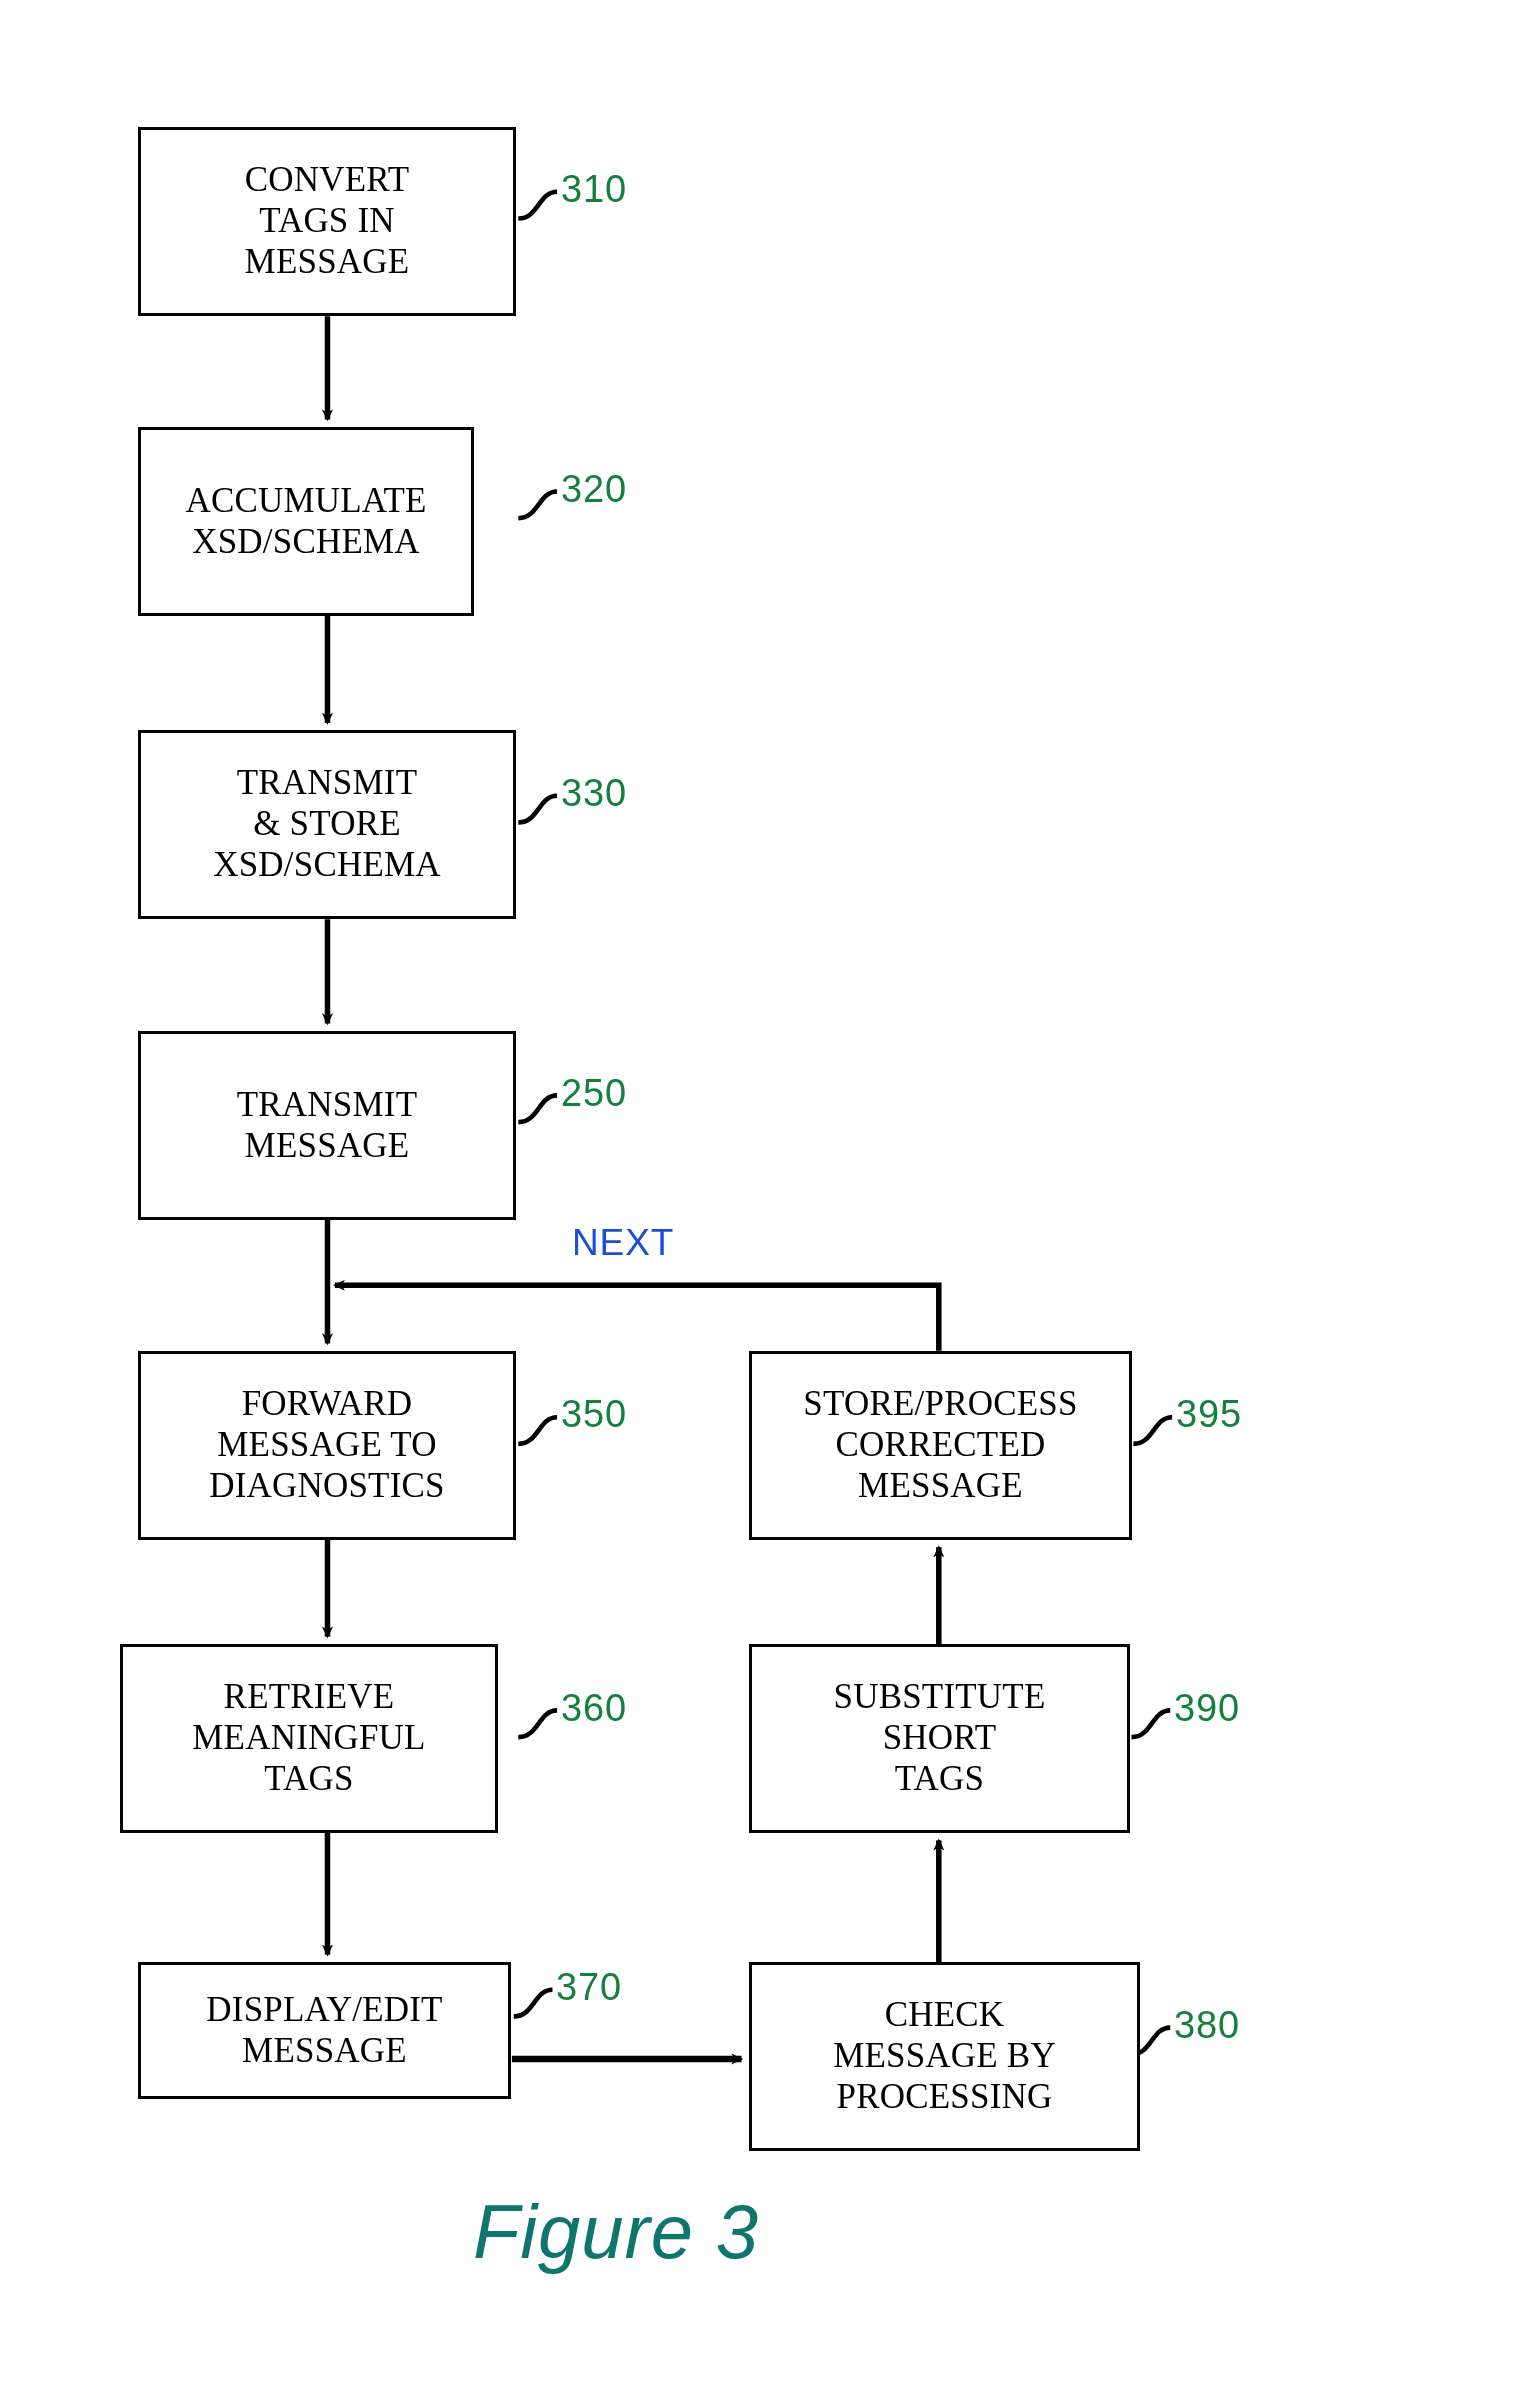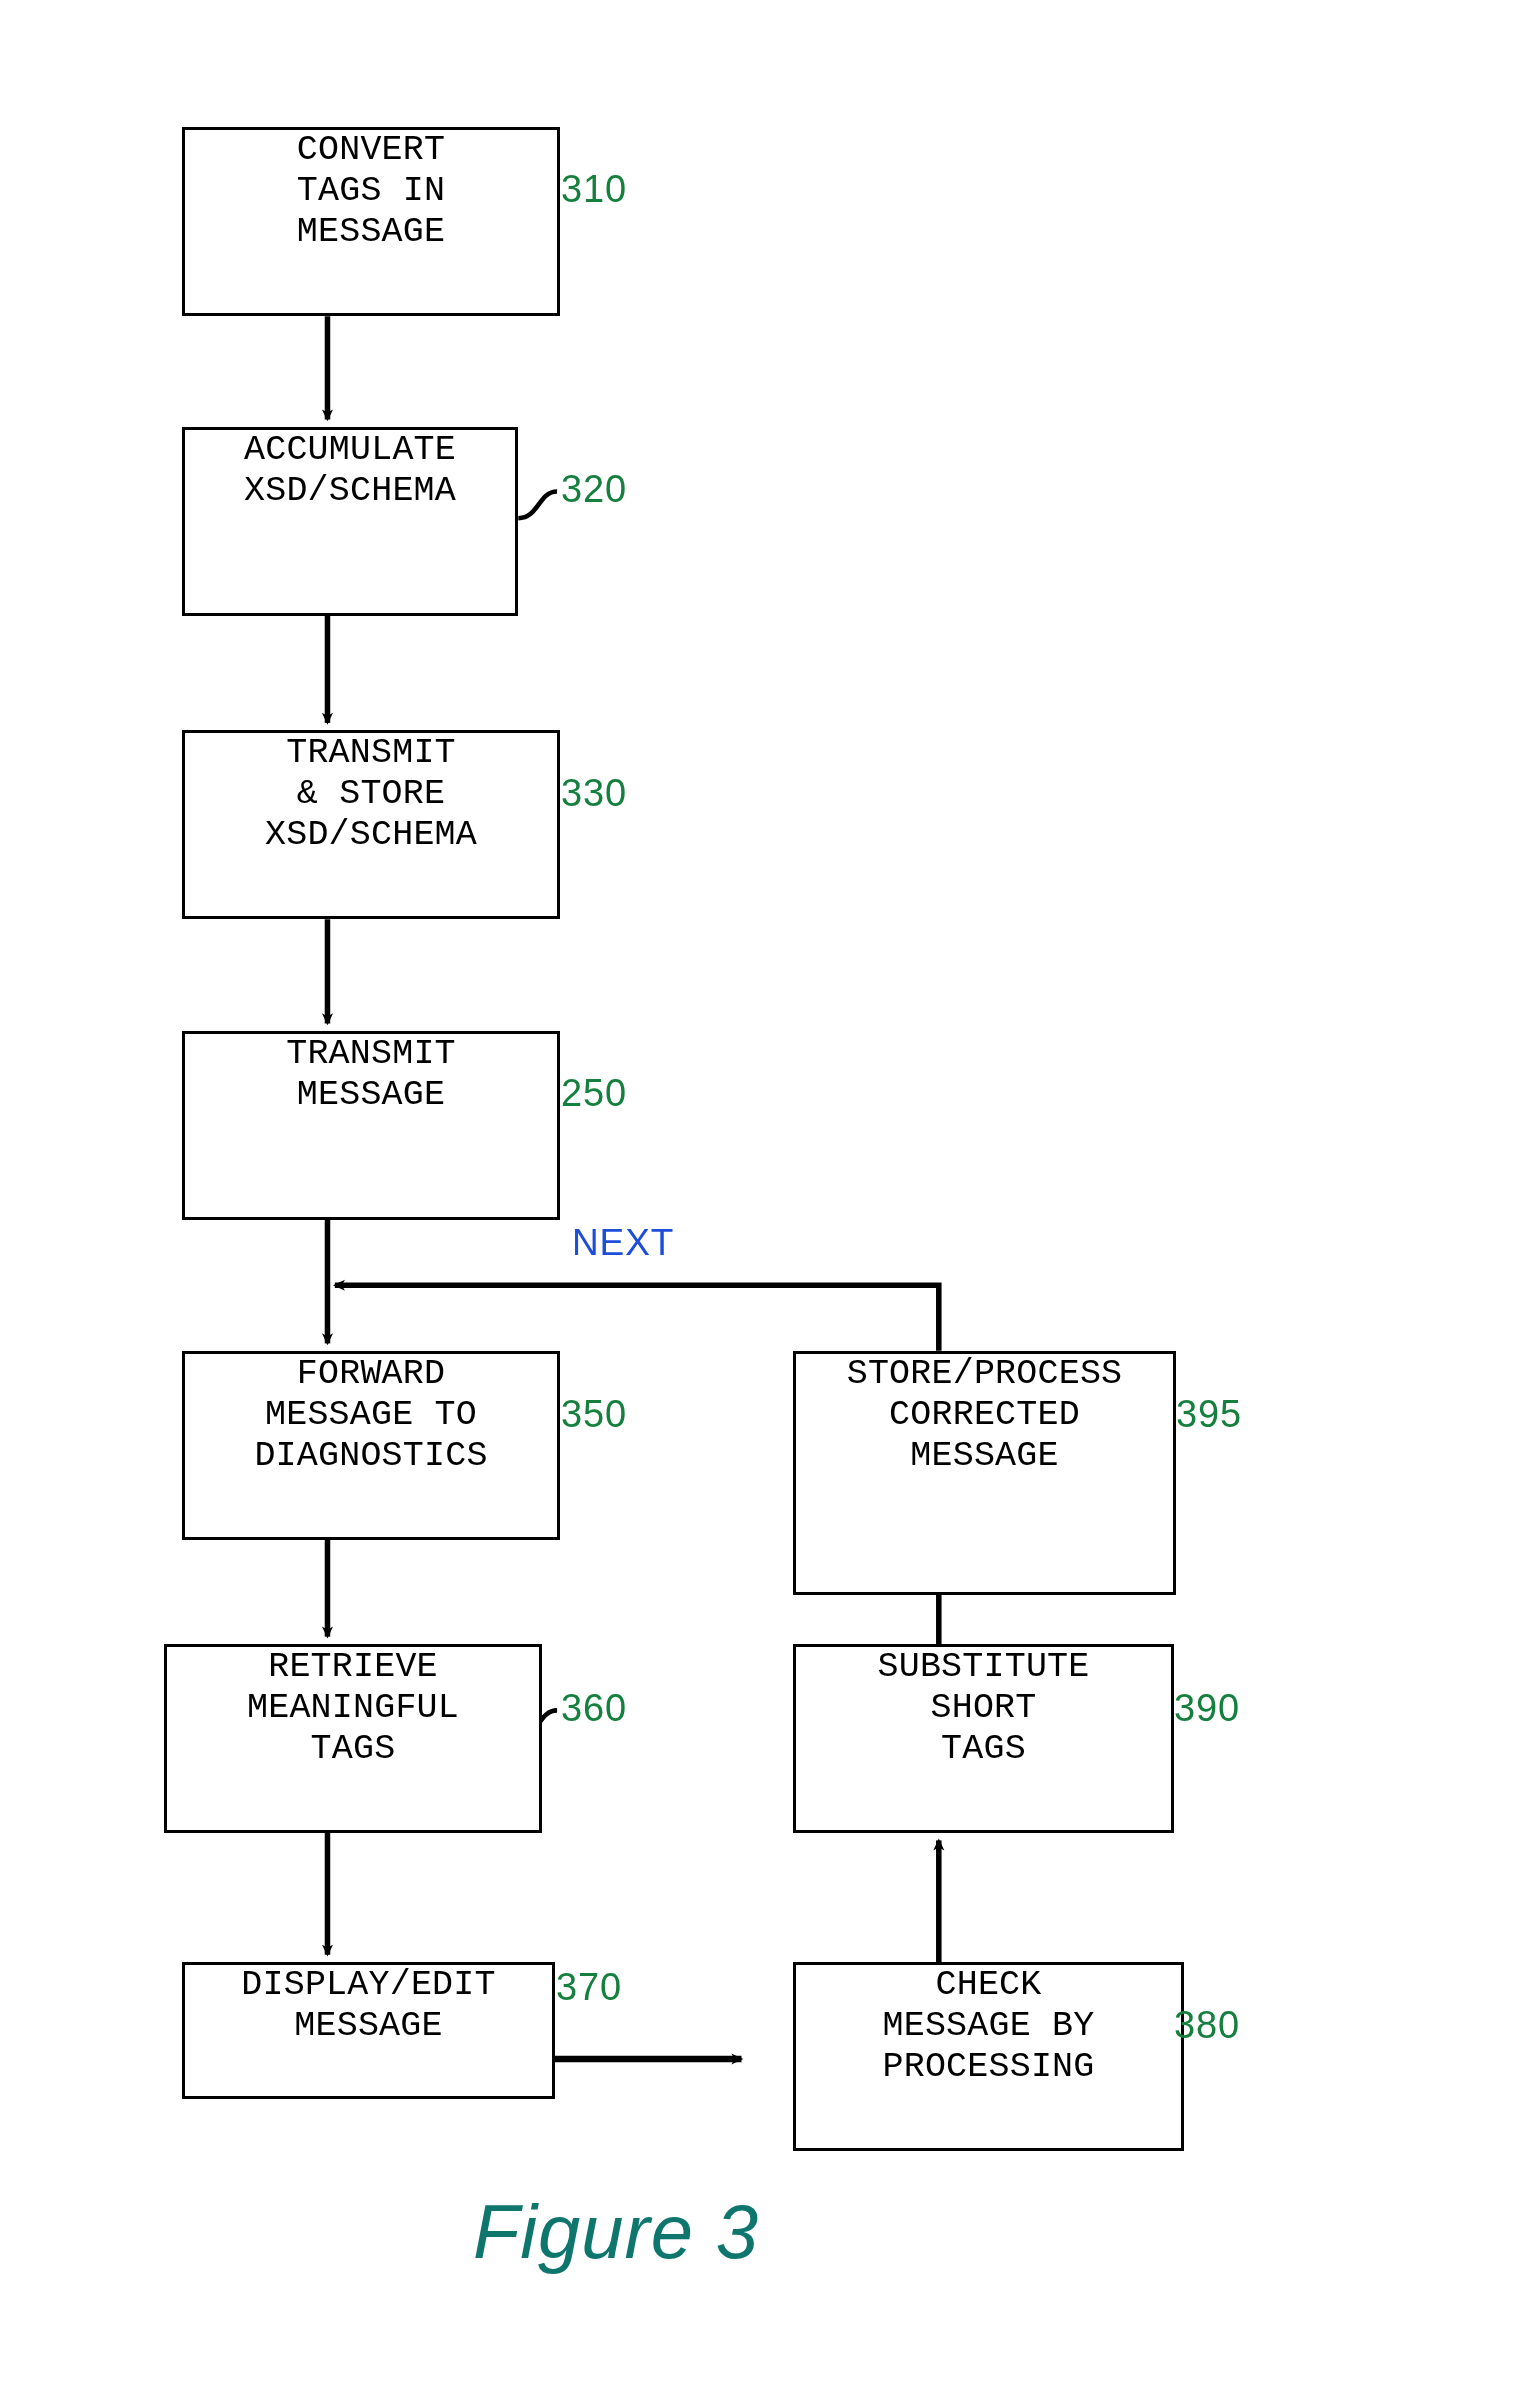--- a/index.html
+++ b/index.html
@@ -4,30 +4,29 @@
 <style>
   html,body{margin:0;padding:0;background:#ffffff;}
   body{width:1518px;height:2401px;position:relative;font-family:"Liberation Sans",sans-serif;overflow:hidden;}
   #figure{position:absolute;left:0;top:0;width:1518px;height:2401px;}
   .node{
     position:absolute;
     border:3.7px solid #000000;
     background:#ffffff;
     box-sizing:border-box;
     display:flex;
-    align-items:flex-start;
+    align-items:center;
     justify-content:center;
     text-align:center;
     color:#000000;
-    font-family:Liberation Mono, monospace;
+    font-family:Liberation Serif, serif;
     font-size:35px;
     line-height:1.17;
     letter-spacing:0.2px;
     white-space:pre-line;
-    margin-left:44px;
   }
   .refnum{
     position:absolute;
     font-family:"Liberation Sans",sans-serif;
     font-size:38px;
     color:#15803d;
     letter-spacing:0.9px;
     white-space:nowrap;
   }
   .edgelabel{
@@ -128,21 +127,21 @@
   <div class="node" style="left:749px;top:1962px;width:391px;height:189px;">
     <span>CHECK
 MESSAGE BY
 PROCESSING</span>
   </div>
   <div class="node" style="left:749px;top:1644px;width:381px;height:189px;">
     <span>SUBSTITUTE
 SHORT
 TAGS</span>
   </div>
-  <div class="node" style="left:749px;top:1351px;width:383px;height:244px;">
+  <div class="node" style="left:749px;top:1351px;width:383px;height:189px;">
     <span>STORE/PROCESS
 CORRECTED
 MESSAGE</span>
   </div>
 
   <div class="refnum" style="left:561px;top:168px;">310</div>
   <div class="refnum" style="left:561px;top:468px;">320</div>
   <div class="refnum" style="left:561px;top:772px;">330</div>
   <div class="refnum" style="left:561px;top:1072px;">250</div>
   <div class="refnum" style="left:561px;top:1393px;">350</div>

